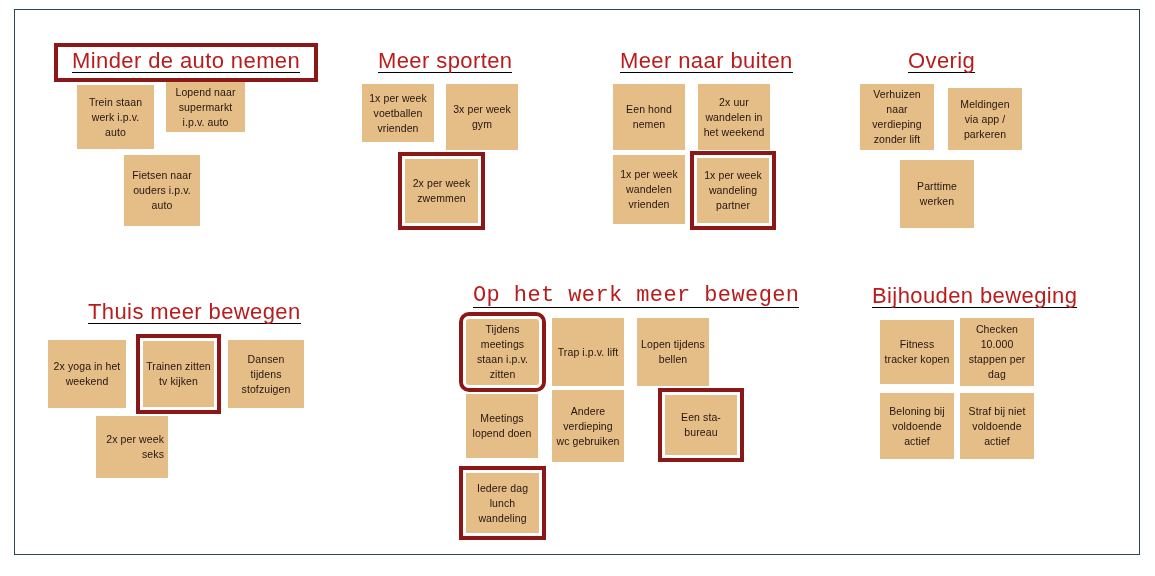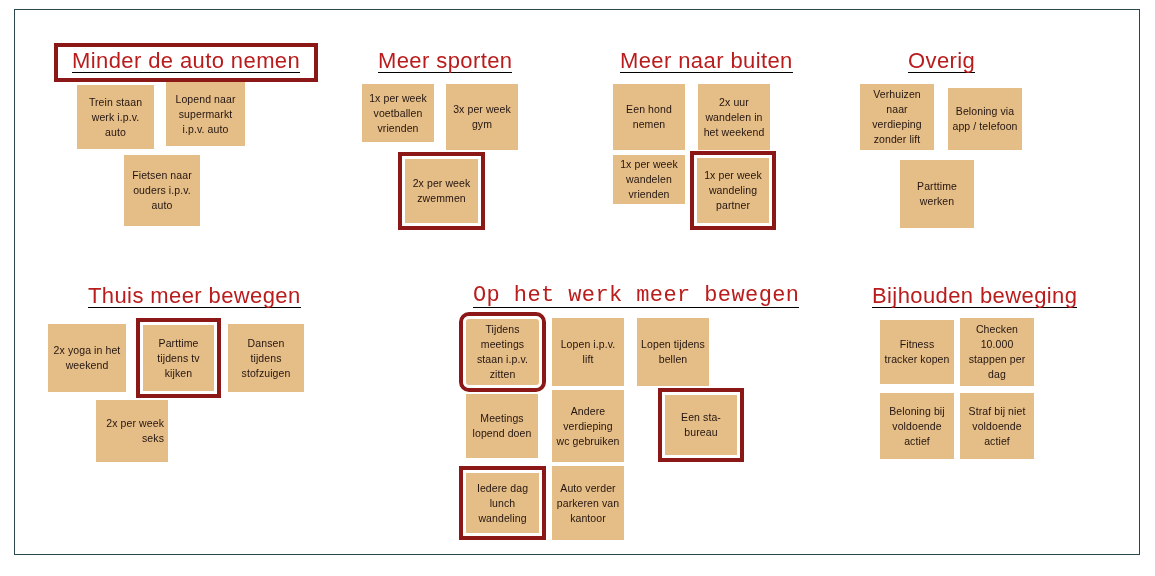--- a/index.html
+++ b/index.html
@@ -92,21 +92,21 @@
 
   <div class="cluster" style="left:0px; top:0px; width:300px; height:240px;">
 
     <div class="cluster-heading boxed" style="left:54px; top:43px;">
       <span class="ul">Minder de auto nemen</span>
     </div>
 
     <div class="note" style="left:77px; top:85px; width:77px; height:64px;">
       <span class="txt">Trein staan werk i.p.v. auto</span>
     </div>
-    <div class="note" style="left:166px; top:82px; width:79px; height:64px;">
+    <div class="note" style="left:166px; top:82px; width:79px; height:50px;">
       <span class="txt">Lopend naar supermarkt i.p.v. auto</span>
     </div>
     <div class="note" style="left:124px; top:155px; width:76px; height:71px;">
       <span class="txt">Fietsen naar ouders i.p.v. auto</span>
     </div>
   </div>
 
   <div class="cluster" style="left:6px; top:0px; width:300px; height:240px;">
 
     <div class="cluster-heading" style="left:372px; top:51px;">
@@ -129,97 +129,94 @@
     <div class="cluster-heading" style="left:604px; top:51px;">
       <span>Meer naar buiten</span>
     </div>
 
     <div class="note" style="left:597px; top:84px; width:72px; height:66px;">
       <span class="txt">Een hond nemen</span>
     </div>
     <div class="note" style="left:682px; top:84px; width:72px; height:66px;">
       <span class="txt">2x uur wandelen in het weekend</span>
     </div>
-    <div class="note" style="left:597px; top:155px; width:72px; height:49px;">
+    <div class="note" style="left:597px; top:155px; width:72px; height:69px;">
       <span class="txt">1x per week wandelen vrienden</span>
     </div>
     <div class="note hl" style="left:674px; top:151px; width:86px; height:79px;">
       <span class="txt">1x per week wandeling partner</span>
     </div>
   </div>
 
   <div class="cluster" style="left:0px; top:0px; width:300px; height:240px;">
 
     <div class="cluster-heading" style="left:908px; top:51px;">
       <span>Overig</span>
     </div>
 
     <div class="note" style="left:860px; top:84px; width:74px; height:66px;">
       <span class="txt">Verhuizen naar verdieping zonder lift</span>
     </div>
     <div class="note" style="left:948px; top:88px; width:74px; height:62px;">
-      <span class="txt">Beloning via app / telefoon</span>
+      <span class="txt">Meldingen via app / parkeren</span>
     </div>
     <div class="note" style="left:900px; top:160px; width:74px; height:68px;">
       <span class="txt">Parttime werken</span>
     </div>
   </div>
 
-  <div class="cluster" style="left:0px; top:0px; width:320px; height:200px;padding-left:28px;">
+  <div class="cluster" style="left:0px; top:16px; width:320px; height:200px;padding-left:28px;">
 
     <div class="cluster-heading" style="left:88px; top:286px;">
       <span>Thuis meer bewegen</span>
     </div>
 
     <div class="note" style="left:48px; top:324px; width:78px; height:68px;">
       <span class="txt">2x yoga in het weekend</span>
     </div>
     <div class="note hl" style="left:136px; top:318px; width:85px; height:80px;">
-      <span class="txt">Parttime tijdens tv kijken</span>
+      <span class="txt">Trainen zitten tv kijken</span>
     </div>
     <div class="note" style="left:228px; top:324px; width:76px; height:68px;">
       <span class="txt">Dansen tijdens stofzuigen</span>
     </div>
     <div class="note" style="left:96px; top:400px; width:72px; height:62px;text-align:right;">
       <span class="txt">2x per week seks</span>
     </div>
   </div>
 
   <div class="cluster" style="left:0px; top:0px; width:320px; height:280px;">
 
     <div class="cluster-heading" style="left:473px; top:286px;font-family:Liberation Mono, monospace;">
       <span>Op het werk meer bewegen</span>
     </div>
 
     <div class="note hl" style="left:459px; top:312px; width:87px; height:80px;border-radius:10px;">
       <span class="txt">Tijdens meetings staan i.p.v. zitten</span>
     </div>
     <div class="note" style="left:552px; top:318px; width:72px; height:68px;">
-      <span class="txt">Lopen i.p.v. lift</span>
+      <span class="txt">Trap i.p.v. lift</span>
     </div>
     <div class="note" style="left:637px; top:318px; width:72px; height:68px;">
       <span class="txt">Lopen tijdens bellen</span>
     </div>
 
     <div class="note" style="left:466px; top:394px; width:72px; height:64px;">
       <span class="txt">Meetings lopend doen</span>
     </div>
     <div class="note" style="left:552px; top:390px; width:72px; height:72px;">
       <span class="txt">Andere verdieping wc gebruiken</span>
     </div>
     <div class="note hl" style="left:634px; top:388px; width:86px; height:74px;margin-left:24px;">
       <span class="txt">Een sta-bureau</span>
     </div>
 
     <div class="note hl" style="left:459px; top:466px; width:87px; height:74px;">
       <span class="txt">Iedere dag lunch wandeling</span>
     </div>
-    <div class="note" style="left:552px; top:466px; width:72px; height:74px;">
-      <span class="txt">Auto verder parkeren van kantoor</span>
-    </div>
   </div>
 
   <div class="cluster" style="left:0px; top:0px; width:300px; height:200px;">
 
     <div class="cluster-heading" style="left:872px; top:286px;">
       <span>Bijhouden beweging</span>
     </div>
 
     <div class="note" style="left:880px; top:320px; width:74px; height:64px;">
       <span class="txt">Fitness tracker kopen</span>

